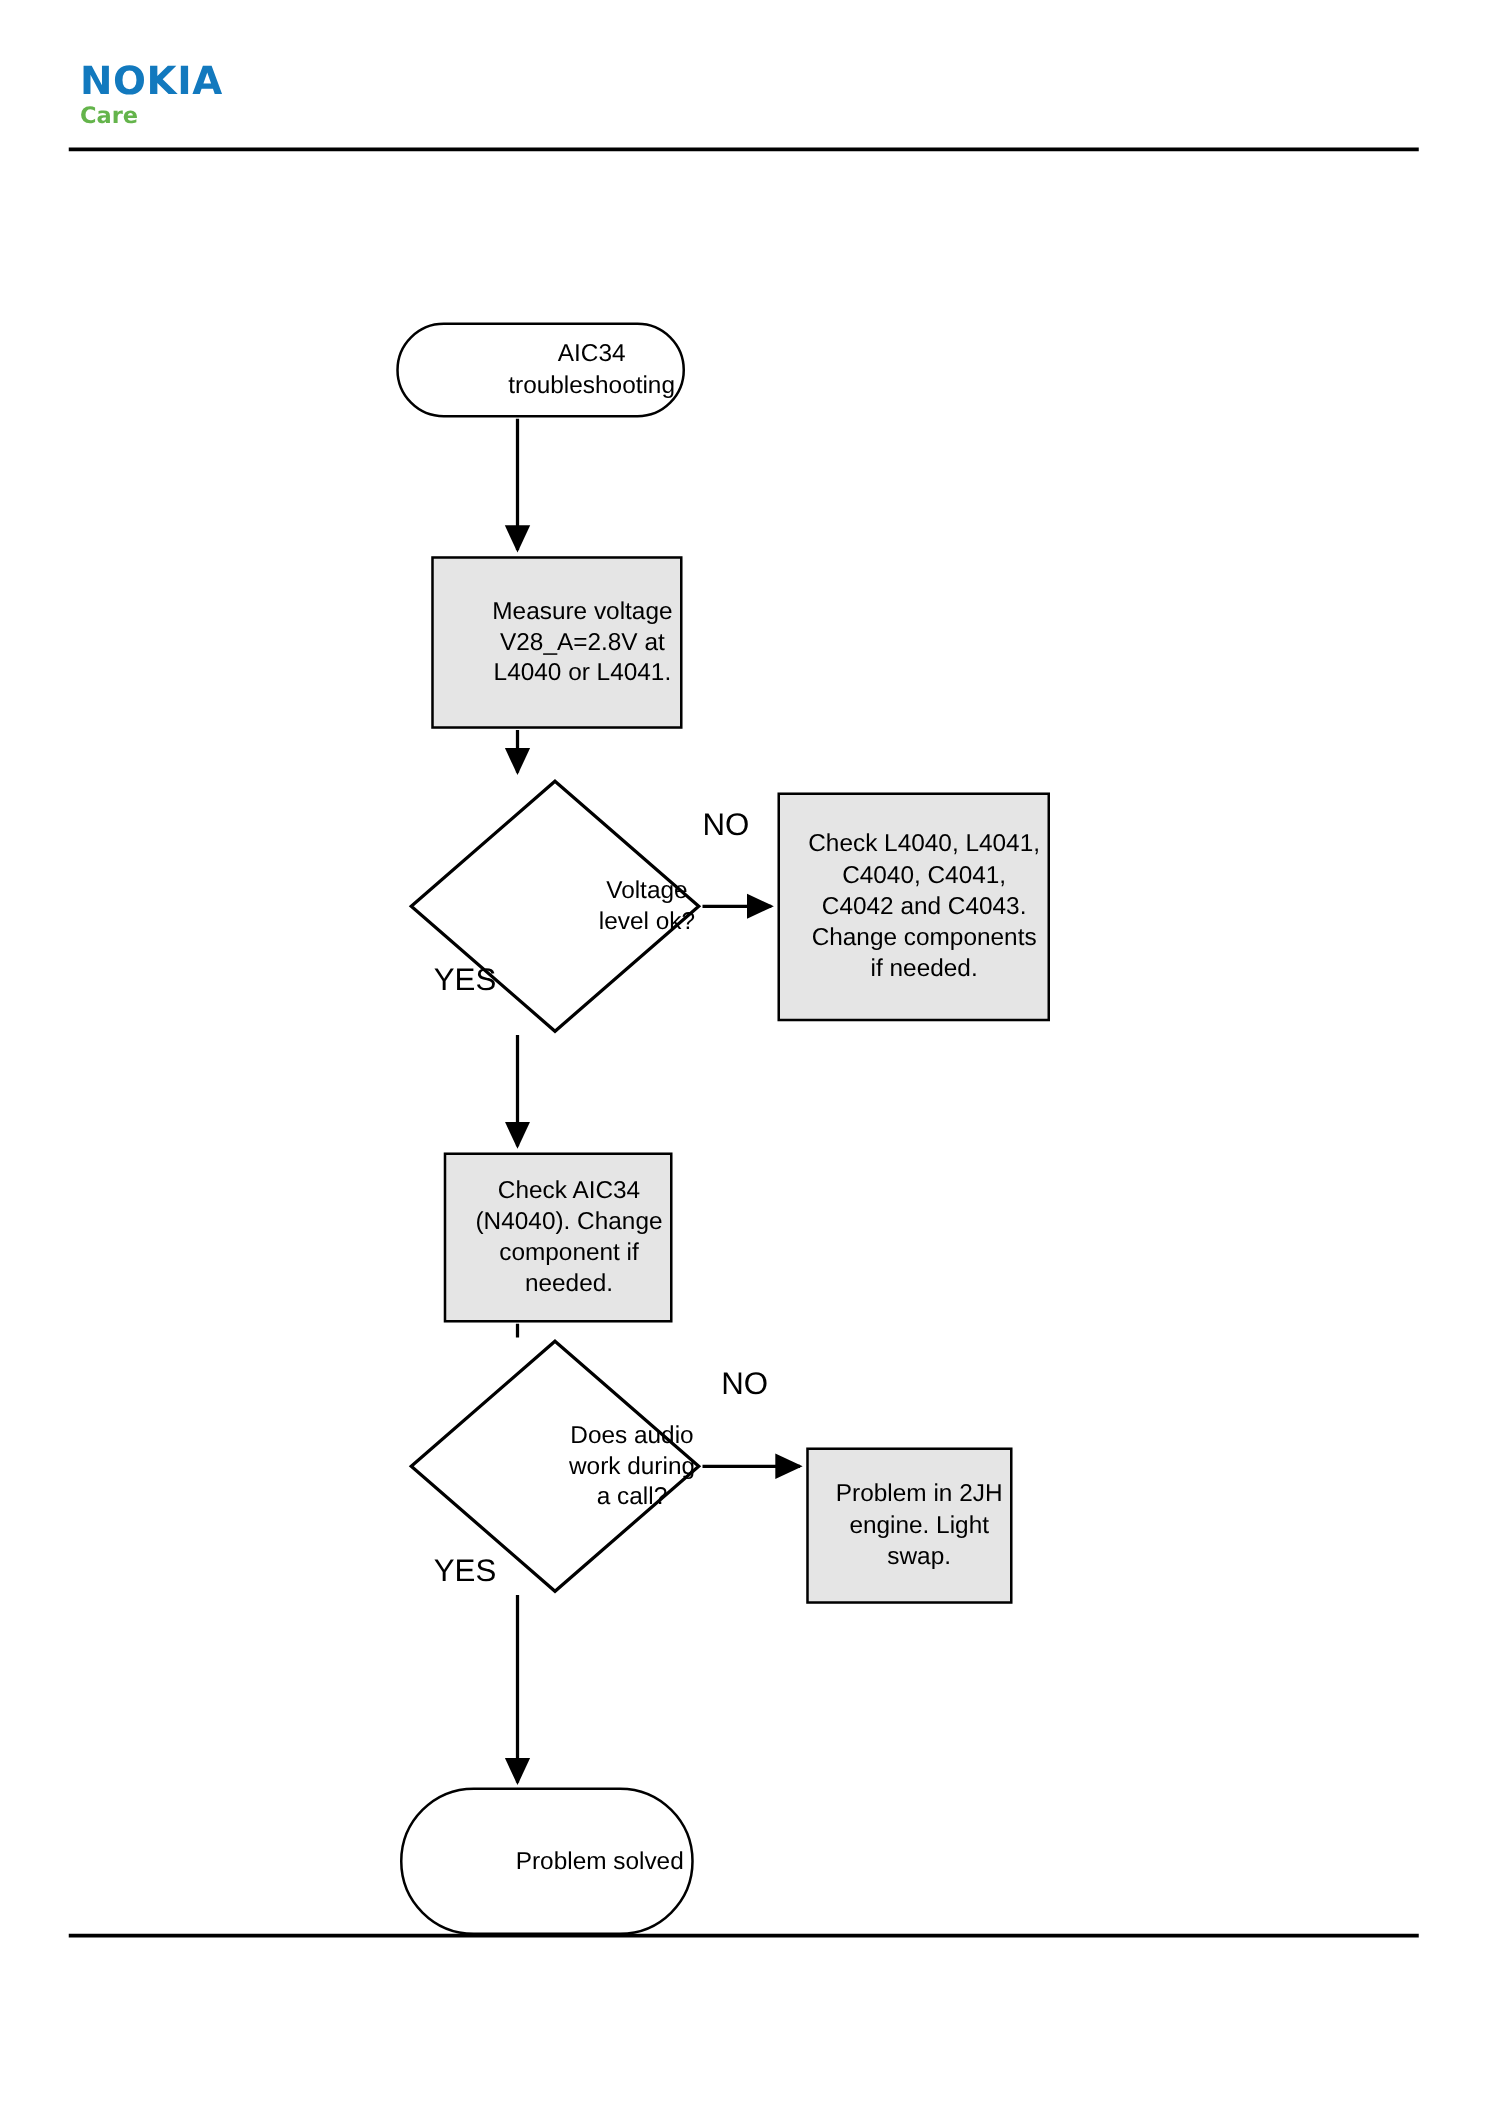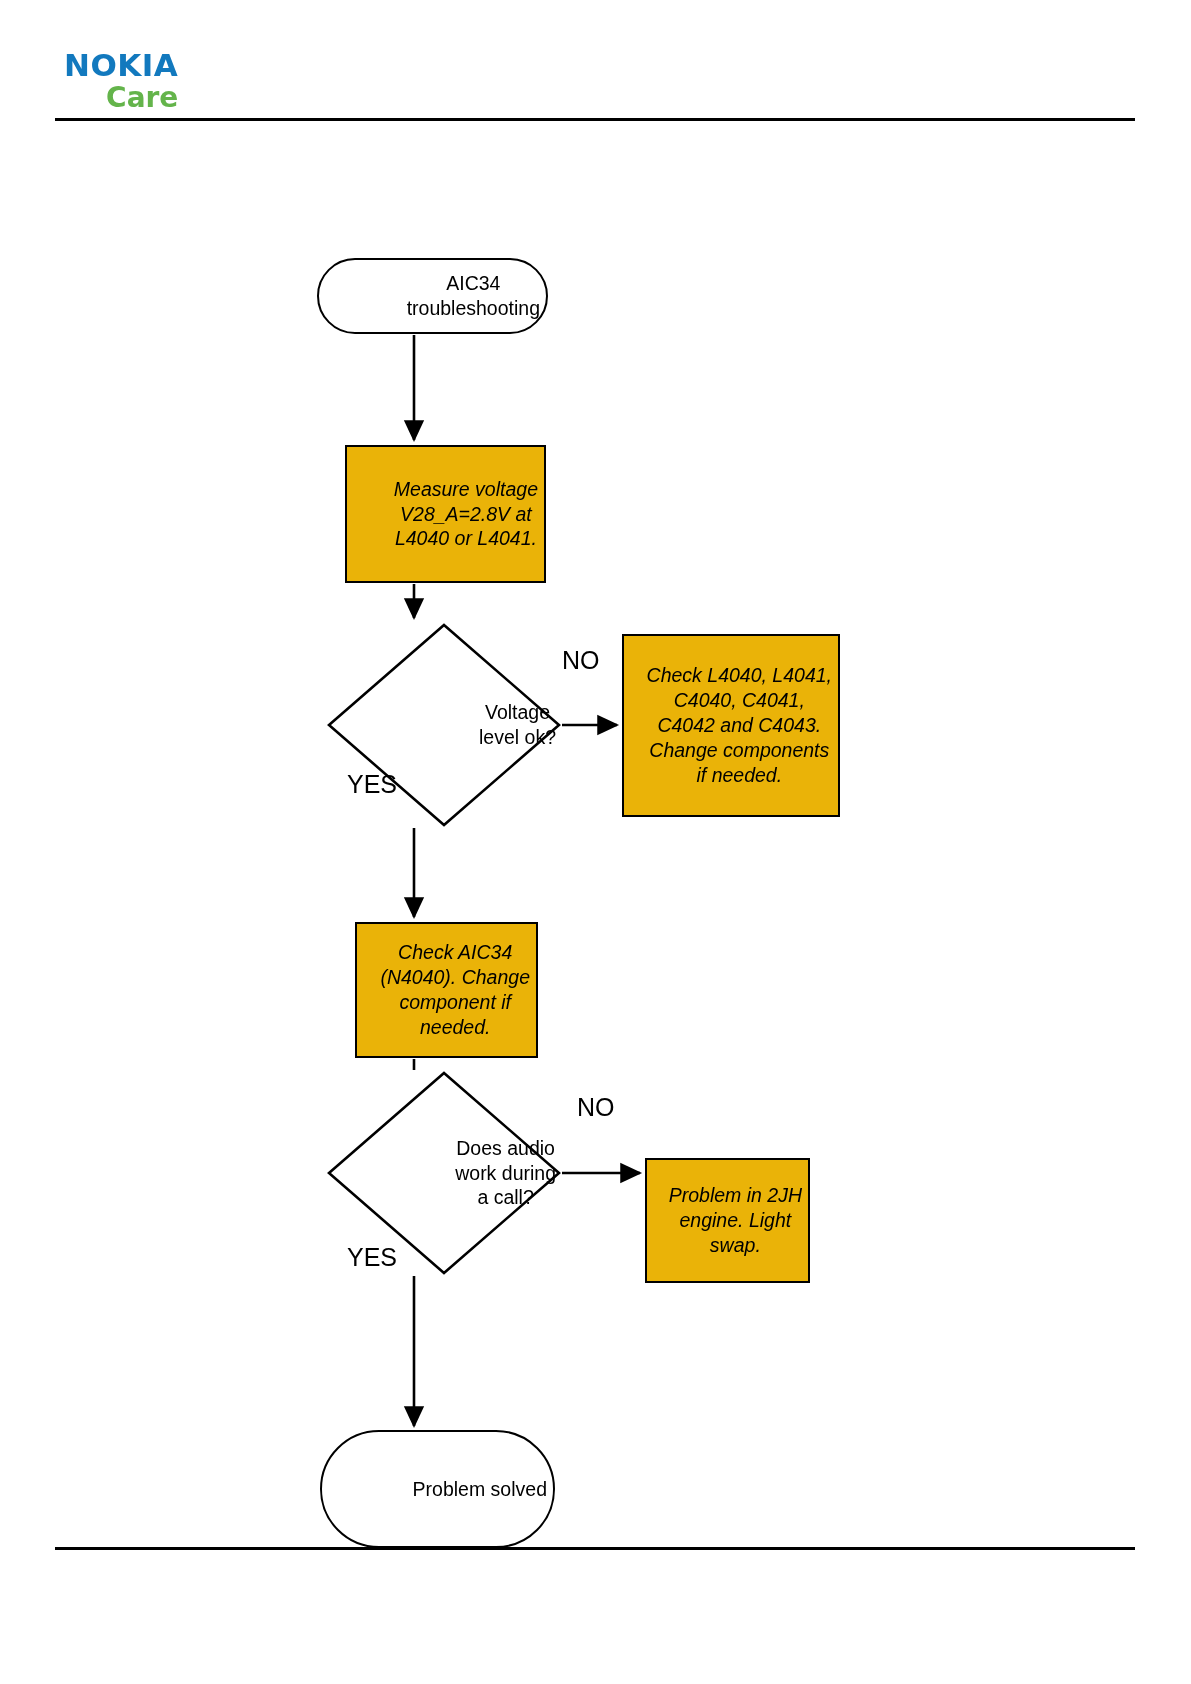--- a/index.html
+++ b/index.html
@@ -15,21 +15,20 @@
     -webkit-font-smoothing: antialiased;
   }
 
   
   #page-header {
     position: absolute;
     left: 55px;
     top: 50px;
     width: 1080px;
     height: 72px;
-    text-align: right;
   }
   #brand-logo {
     position: absolute;
     left: 9px;
     top: 0;
     line-height: 1;
     user-select: none;
   }
   #brand-nokia {
     display: block;
@@ -37,21 +36,21 @@
     font-weight: 700;
     font-size: 31px;
     letter-spacing: 0.5px;
     color: #1279be;
   }
   #brand-care {
     display: block;
     margin-top: 3px;
     font-family: "DejaVu Sans", sans-serif;
     font-weight: 700;
-    font-size: 28px;
+    font-size: 18px;
     letter-spacing: 0px;
     color: #64b44b;
   }
   #header-rule {
     position: absolute;
     left: 0;
     top: 68px;
     width: 1080px;
     height: 3px;
     background: #000000;
@@ -96,22 +95,21 @@
     font-size: 19.5px;
     line-height: 1.28;
   }
   .node-terminator {
     border: 2.5px solid #000000;
     border-radius: 9999px;
     background: #ffffff;
   }
   .node-process {
     border: 2.5px solid #000000;
-    background: #eab308;
-    font-style: italic;
+    background: #e5e5e5;
   }
   .node-text {
     display: block;
     padding: 0 6px;
     white-space: pre-line;
   }
 
   
   .node-decision {
     background: transparent;

